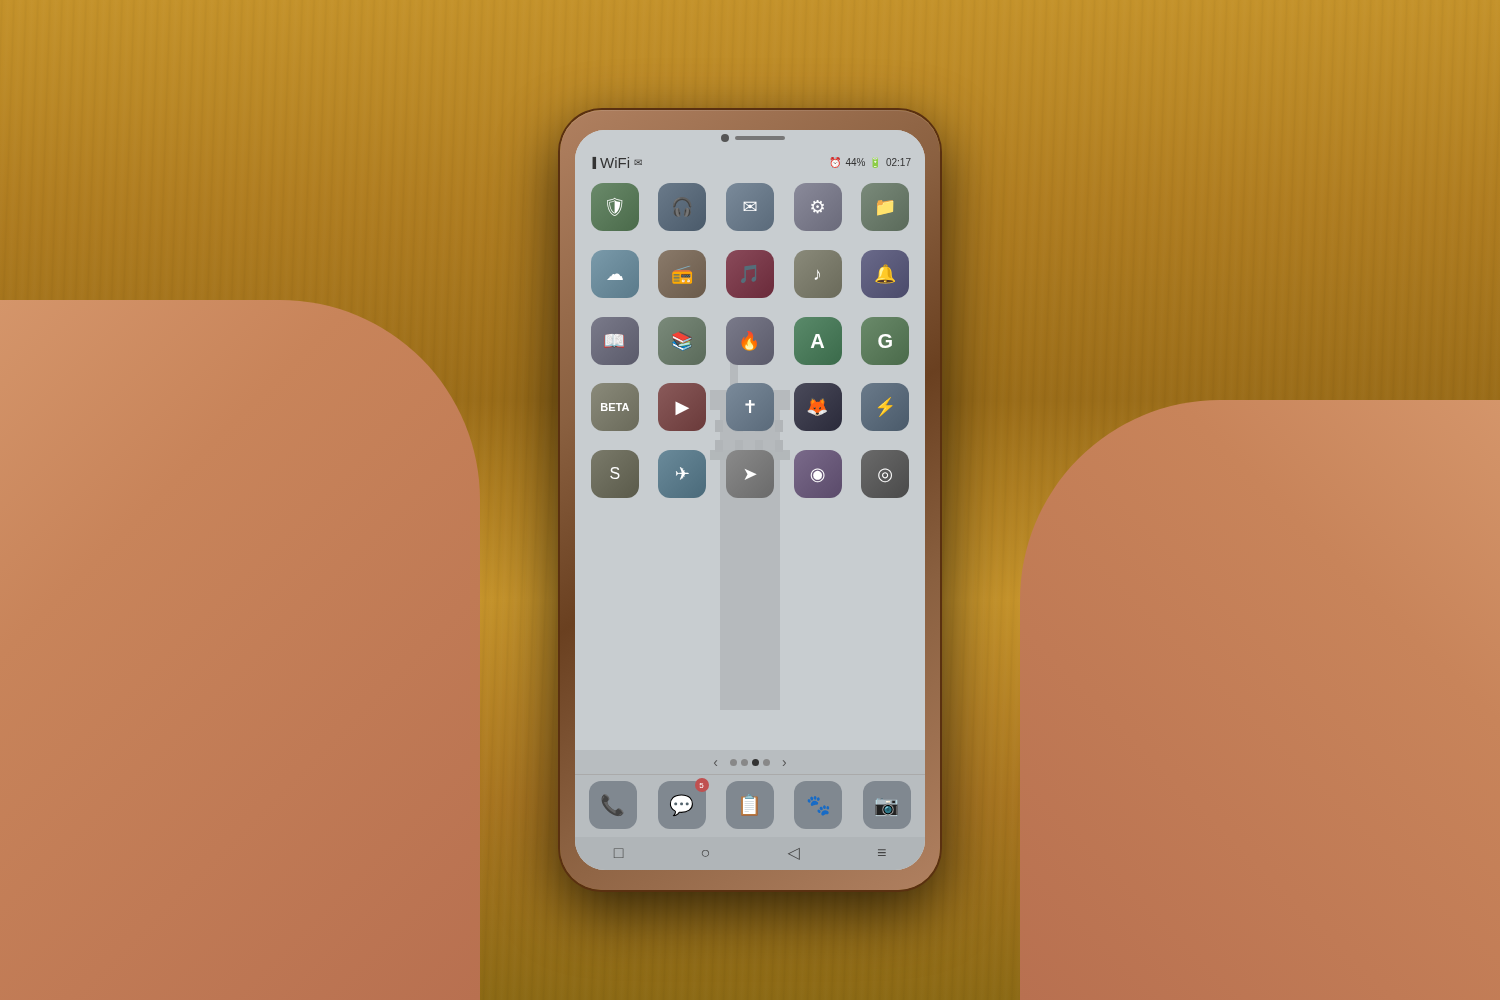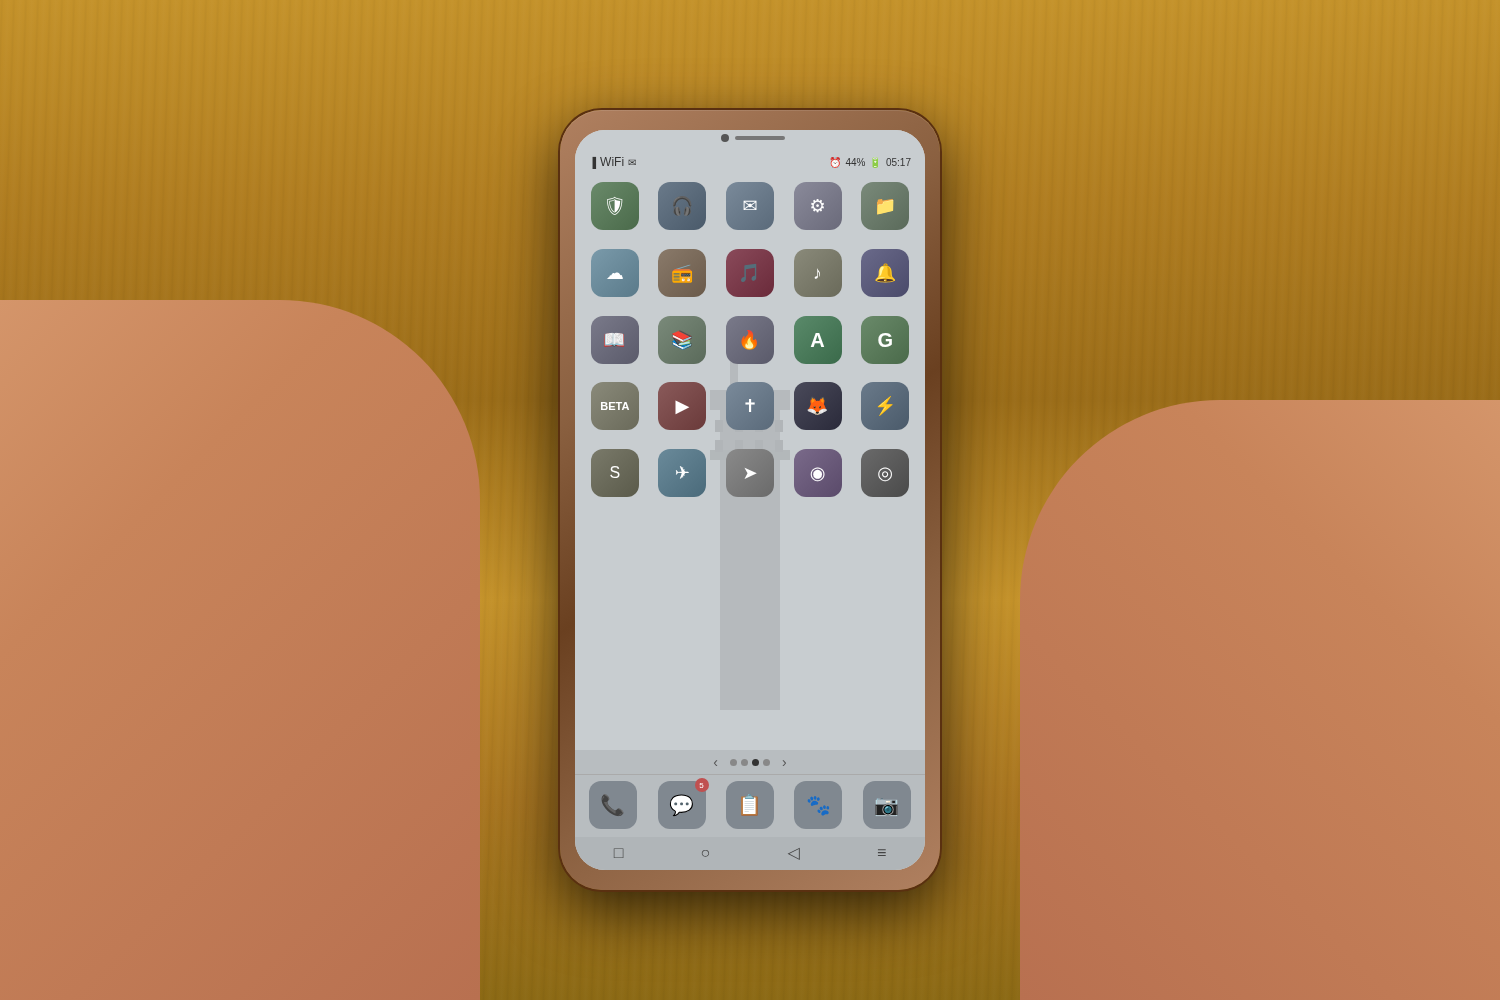--- a/index.html
+++ b/index.html
@@ -354,28 +354,28 @@
     <div class="phone-screen">
 
       <div class="phone-top-bar">
         <div class="camera"></div>
         <div class="speaker-grill"></div>
       </div>
 
       <div class="status-bar">
         <div class="status-left">
           <span style="font-size:10px">▐</span>
-          <span style="font-size:12px">WiFi</span>
+          <span style="font-size:15px">WiFi</span>
           <span style="font-size:10px">✉</span>
         </div>
         <div class="status-right">
           <span>⏰</span>
           <span>44%</span>
           <span>🔋</span>
-          <span>05:17</span>
+          <span>02:17</span>
         </div>
       </div>
 
       <div class="app-area">
 
         <div class="wallpaper">
           <svg class="building-silhouette" viewBox="0 0 120 400" xmlns="http://www.w3.org/2000/svg">
             <rect x="40" y="0" width="8" height="40" fill="#555"></rect>
             <rect x="20" y="40" width="80" height="20" fill="#555"></rect>
             <rect x="30" y="60" width="60" height="300" fill="#555"></rect>

